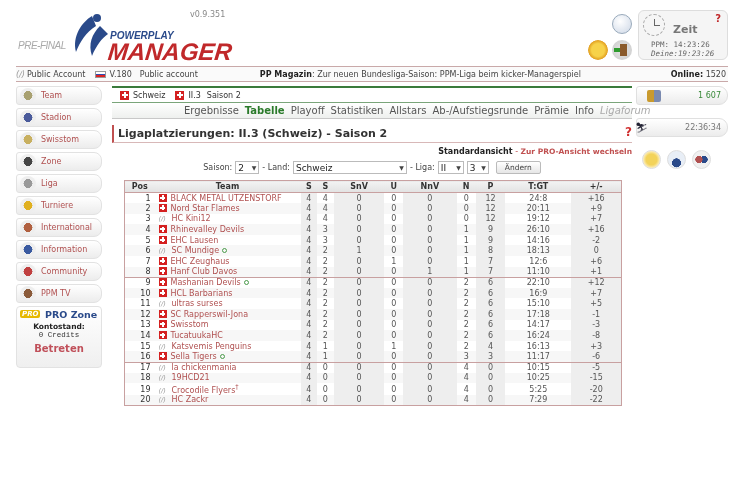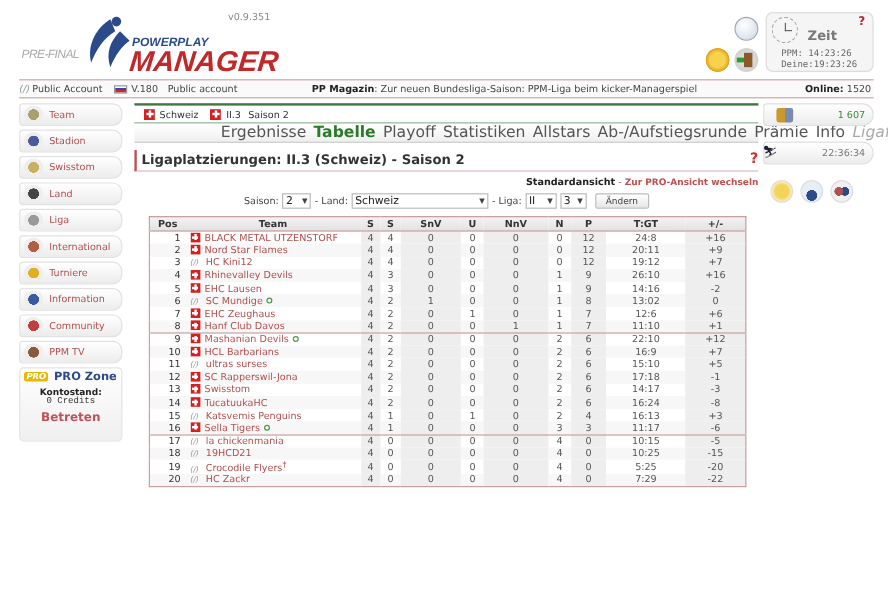--- a/index.html
+++ b/index.html
@@ -22,21 +22,21 @@
   .ico-door::before { content: ""; position: absolute; left: 2px; top: 8px; width: 6px; height: 4px; background: #2d9b2d; }
 
   .clock-box { position: absolute; left: 638px; top: 10px; width: 90px; height: 50px; background: #f5f5f5; border: 1px solid #ddd; border-radius: 6px; }
   .clock-face { position: absolute; left: 4px; top: 3px; width: 22px; height: 22px; border: 1px dashed #aaa; border-radius: 50%; }
   .clock-face::before { content: ""; position: absolute; left: 10px; top: 4px; width: 1px; height: 7px; background: #666; }
   .clock-face::after { content: ""; position: absolute; left: 10px; top: 10px; width: 6px; height: 1px; background: #666; }
   .clock-title { position: absolute; left: 34px; top: 12px; font-size: 11px; font-weight: bold; color: #777; }
   .clock-help { position: absolute; right: 6px; top: 2px; font-size: 10px; font-weight: bold; color: #c0282a; }
   .clock-line { position: absolute; left: 12px; font-family: "DejaVu Sans Mono", monospace; font-size: 7.5px; color: #666; }
   .clock-ppm { top: 29px; }
-  .clock-own { top: 38px; }
+  .clock-own { top: 38px; font-style: italic; }
 
   
   .infobar { position: absolute; left: 16px; top: 66px; width: 712px; height: 16px; border-top: 1px solid #c9a9a9; border-bottom: 1px solid #c9a9a9; background: #fafafa; display: flex; align-items: center; font-size: 8px; }
   .infobar .acct { margin-left: 6px; color: #444; }
   .infobar .ico-pa { color: #999; font-style: italic; margin-right: 2px; }
   .infobar .flag-ru { display: inline-block; width: 11px; height: 7px; margin-left: 10px; margin-right: 3px; background: linear-gradient(#fff 33%, #2d4bb4 33%, #2d4bb4 66%, #d22 66%); border: 1px solid #999; }
   .infobar .ver { color: #444; }
   .infobar .pubacct { margin-left: 8px; color: #444; }
   .infobar .magazin { margin-left: 62px; color: #444; }
   .infobar .magazin b { color: #222; }
@@ -55,21 +55,21 @@
   .pro-credits { position: absolute; left: 0; width: 100%; top: 24px; font-size: 7.5px; color: #333; font-family: Liberation Mono, monospace; }
   .pro-enter { position: absolute; left: 0; width: 100%; top: 36px; font-size: 10px; font-weight: bold; color: #c0505a; }
 
   
   .main { position: absolute; left: 112px; top: 86px; width: 520px; }
   .crumb { height: 17px; border-top: 2px solid #3b7a3b; border-bottom: 1px solid #7aa57a; display: flex; align-items: center; padding-left: 8px; background: #fff; }
   .flag-ch { display: inline-block; width: 9px; height: 9px; background: #d42020; position: relative; margin-right: 4px; }
   .flag-ch::before { content: ""; position: absolute; left: 3.5px; top: 1.5px; width: 2px; height: 6px; background: #fff; }
   .flag-ch::after { content: ""; position: absolute; left: 1.5px; top: 3.5px; width: 6px; height: 2px; background: #fff; }
   .crumb span.txt { margin-right: 10px; color: #333; }
-  .subnav { height: 16px; background: linear-gradient(#fff, #eef0ee); border-bottom: 1px solid #c8c8c8; display: flex; align-items: center; padding-left: 72px; font-size: 13px; }
+  .subnav { height: 16px; background: linear-gradient(#fff, #eef0ee); border-bottom: 1px solid #c8c8c8; display: flex; align-items: center; padding-left: 72px; font-size: 10px; }
   .subnav span { margin-right: 6px; color: #555; }
   .subnav .active { color: #2a7a2a; font-weight: bold; }
   .subnav .dim { color: #aaa; font-style: italic; }
 
   .page-title { margin-top: 6px; height: 18px; border-left: 2px solid #c05050; border-bottom: 1px solid #d8b8b8; padding-left: 4px; font-size: 11px; font-weight: bold; color: #333; display: flex; align-items: center; position: relative; }
   .help-q { position: absolute; right: 0; top: 0; font-size: 12px; font-weight: bold; color: #d03030; }
   .view-line { text-align: right; margin-top: 4px; font-size: 8px; }
   .view-line b { color: #222; }
   .view-line .pro-link { color: #c05050; font-weight: bold; font-size: 7.5px; }
 
@@ -152,33 +152,33 @@
   <div class="side-item">
       <span class="side-icon" style="background:radial-gradient(circle,#4a5a9a 40%,#eee 42%)"></span>
       <span class="side-label">Stadion</span>
     </div>
   <div class="side-item">
       <span class="side-icon" style="background:radial-gradient(circle,#c8b060 40%,#eee 42%)"></span>
       <span class="side-label">Swisstom</span>
     </div>
   <div class="side-item">
       <span class="side-icon" style="background:radial-gradient(circle,#444 40%,#eee 42%)"></span>
-      <span class="side-label">Land</span>
+      <span class="side-label">Zone</span>
     </div>
   <div class="side-item">
       <span class="side-icon" style="background:radial-gradient(circle,#999 40%,#eee 42%)"></span>
       <span class="side-label">Liga</span>
     </div>
   <div class="side-item">
+      <span class="side-icon" style="background:radial-gradient(circle,#e0b020 40%,#eee 42%)"></span>
+      <span class="side-label">Turniere</span>
+    </div>
+  <div class="side-item">
       <span class="side-icon" style="background:radial-gradient(circle,#b06040 40%,#eee 42%)"></span>
       <span class="side-label">International</span>
-    </div>
-  <div class="side-item">
-      <span class="side-icon" style="background:radial-gradient(circle,#e0b020 40%,#eee 42%)"></span>
-      <span class="side-label">Turniere</span>
     </div>
   <div class="side-item">
       <span class="side-icon" style="background:radial-gradient(circle,#3a5aa0 40%,#eee 42%)"></span>
       <span class="side-label">Information</span>
     </div>
   <div class="side-item">
       <span class="side-icon" style="background:radial-gradient(circle,#c04040 40%,#eee 42%)"></span>
       <span class="side-label">Community</span>
     </div>
   <div class="side-item">
@@ -331,21 +331,21 @@
         <tr>
           <td class="pos">6</td>
           <td class="team"><span class="t-ico-pa">(∕)</span><span class="team-name">SC Mundige</span><span class="online-dot"></span></td>
           <td class="alt">4</td>
           <td>2</td>
           <td class="alt">1</td>
           <td>0</td>
           <td class="alt">0</td>
           <td>1</td>
           <td class="alt">8</td>
-          <td>13:02</td>
+          <td>18:13</td>
           <td class="alt">0</td>
         </tr>
         <tr>
           <td class="pos">7</td>
           <td class="team"><span class="t-ico-flag"></span><span class="team-name">EHC Zeughaus</span></td>
           <td class="alt">4</td>
           <td>2</td>
           <td class="alt">0</td>
           <td>1</td>
           <td class="alt">0</td>

